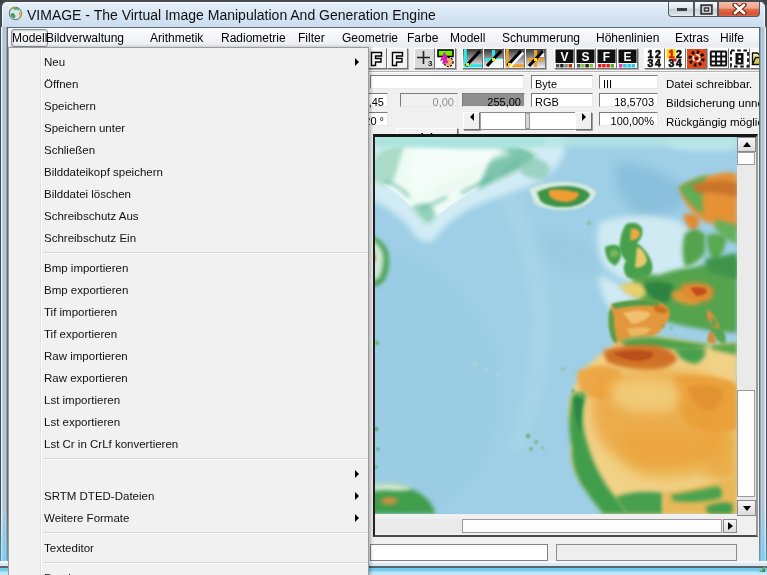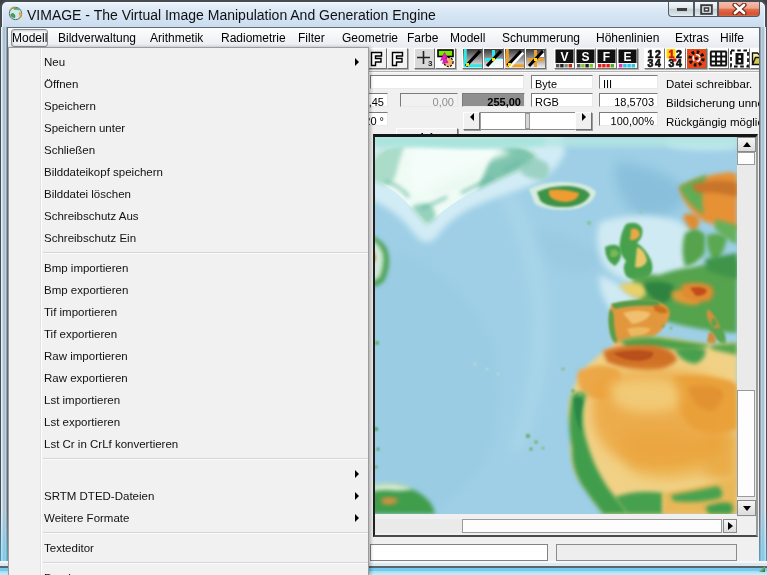--- a/index.html
+++ b/index.html
@@ -59,21 +59,21 @@
 <svg class="abs" style="left:700px;top:4px" width="13" height="11" viewBox="0 0 13 11">
     <rect x="1.2" y="1.2" width="10.6" height="8.6" fill="#f5f7f9" stroke="#3b3e40" stroke-width="2"></rect>
     <rect x="4.4" y="4" width="4.2" height="3" fill="none" stroke="#3b3e40" stroke-width="1.6"></rect>
   </svg>
 <svg class="abs" style="left:732px;top:3px" width="15" height="12" viewBox="0 0 15 12">
     <path d="M3,2 L12,10 M12,2 L3,10" stroke="#6b2414" stroke-width="5" stroke-linecap="round"></path>
     <path d="M3,2 L12,10 M12,2 L3,10" stroke="#fff" stroke-width="2.8" stroke-linecap="round"></path>
   </svg>
 <div class="abs" id="menubar">
  <span class="mitem" id="mdatei">Modell</span>
- <span class="mitem" style="left:56px">Bildverwaltung</span>
+ <span class="mitem" style="left:44px">Bildverwaltung</span>
  <span class="mitem" style="left:148px">Arithmetik</span>
  <span class="mitem" style="left:219px">Radiometrie</span>
  <span class="mitem" style="left:296px">Filter</span>
  <span class="mitem" style="left:340px">Geometrie</span>
  <span class="mitem" style="left:405px">Farbe</span>
  <span class="mitem" style="left:448px">Modell</span>
  <span class="mitem" style="left:500px">Schummerung</span>
  <span class="mitem" style="left:594px">Höhenlinien</span>
  <span class="mitem" style="left:673px">Extras</span>
  <span class="mitem" style="left:718px">Hilfe</span>
@@ -198,21 +198,21 @@
       <path d="M1.5,15.5 V4 H6.5 L8.5,6 H16 V8.5" fill="#f5efA0" stroke="#111" stroke-width="1.4"></path>
       <path d="M1.5,15.5 L4.5,8.5 H18.5 L15.5,15.5 z" fill="#d8cc50" stroke="#111" stroke-width="1.4"></path>
     </svg></div>
 
 <div class="abs fld" style="left:370px;top:75px;width:154px"></div>
 <div class="abs fld" style="left:531px;top:75px;width:62px">Byte</div>
 <div class="abs fld" style="left:599px;top:75px;width:59px">III</div>
 <div class="abs lbl" style="left:666px;top:78px">Datei schreibbar.</div>
 <div class="abs fld" style="left:330px;top:93px;width:58px;text-align:right">0,45</div>
 <div class="abs fld" style="left:400px;top:93px;width:58px;text-align:right;background:#f1f1f1;color:#8f8f8f">0,00</div>
-<div class="abs fld" style="left:462px;top:93px;width:63px;text-align:right;background:#8f8f8f;color:#000;font-weight:bold">255,00</div>
+<div class="abs fld" style="left:462px;top:93px;width:63px;text-align:right;background:#8f8f8f;color:#000;font-weight:normal">255,00</div>
 <div class="abs fld" style="left:531px;top:93px;width:62px">RGB</div>
 <div class="abs fld" style="left:599px;top:93px;width:59px;text-align:right">18,5703</div>
 <div class="abs lbl" style="left:666px;top:97px">Bildsicherung unnötig</div>
 <div class="abs fld" style="left:330px;top:112px;width:58px;text-align:right">20 °</div>
 <div class="abs rbtn" style="left:396px;top:128px;width:62px;height:14px;line-height:16px">1:1</div>
 <div class="abs" style="left:463px;top:112px;width:129px;height:18px;background:#fff;border:1px solid #8a8a8a"></div>
 <div class="abs rbtn" style="left:463px;top:112px;width:17px;height:18px"><span style="display:inline-block;width:0;height:0;border-right:4px solid #000;border-top:4px solid transparent;border-bottom:4px solid transparent;margin-bottom:2px"></span></div>
 <div class="abs" style="left:525px;top:113px;width:5px;height:16px;background:#d6d6d6;border:1px solid #9a9a9a"></div>
 <div class="abs rbtn" style="left:575px;top:112px;width:17px;height:18px"><span style="display:inline-block;width:0;height:0;border-left:4px solid #000;border-top:4px solid transparent;border-bottom:4px solid transparent;margin-bottom:2px"></span></div>
 <div class="abs fld" style="left:599px;top:112px;width:59px;text-align:right">100,00%</div>

